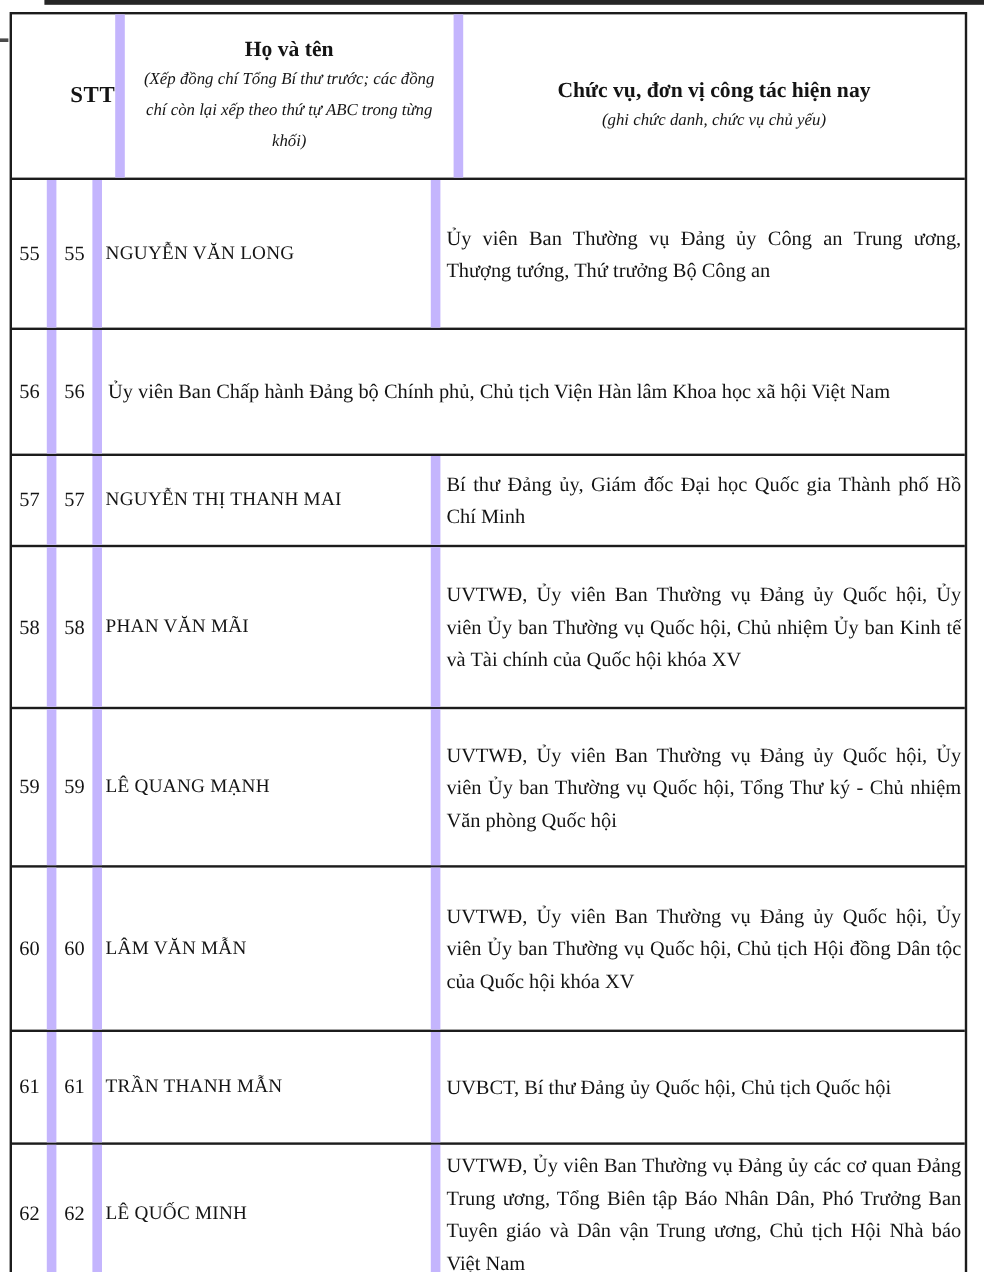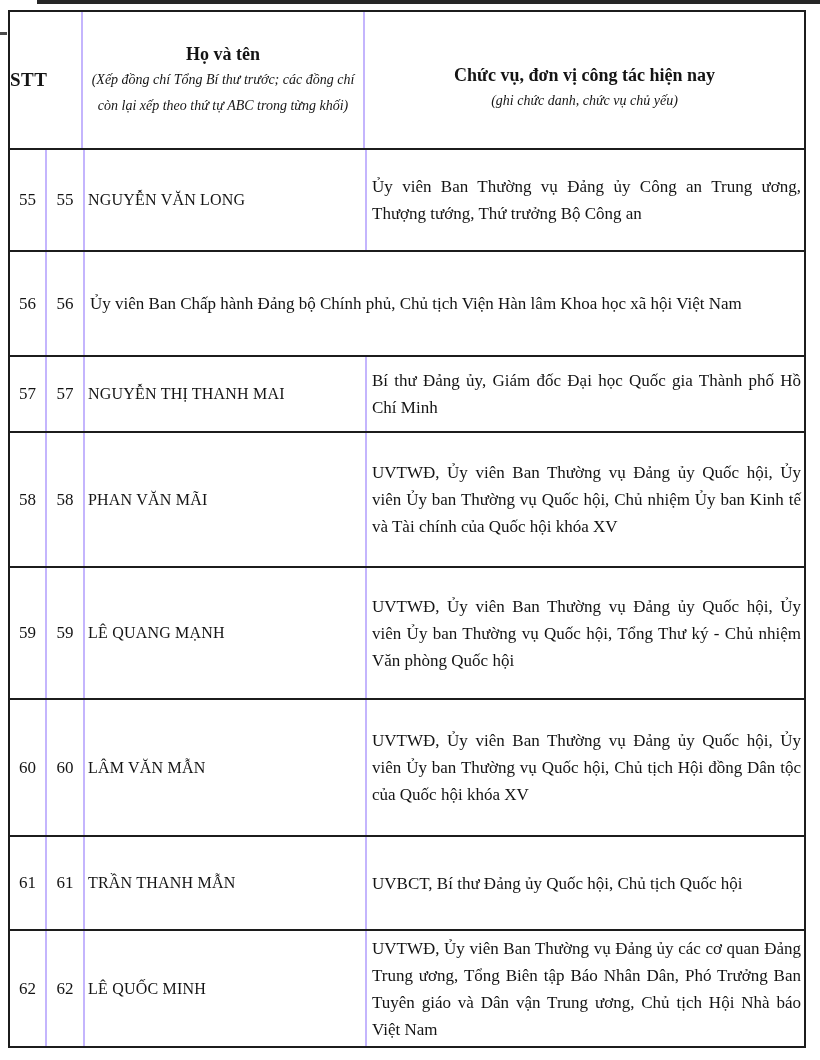--- a/index.html
+++ b/index.html
@@ -39,33 +39,33 @@
     background: #ffffff;
   }
   .row {
     display: flex;
     box-sizing: border-box;
     border-bottom: 2px solid #1c1c1c;
   }
   .table-body .row:last-child { border-bottom: none; }
   .cell {
     box-sizing: border-box;
-    border-right: 2px solid #c4b5fd;
+    border-right: 8px solid #c4b5fd;
     display: flex;
     flex-direction: column;
     justify-content: center;
     overflow: hidden;
   }
   .cell:last-child { border-right: none; }
 
   
   .row.header { height: 138px; }
   .cell.stt-merged {
-    width: 73px;
-    align-items: flex-start;
+    width: 94px;
+    align-items: flex-end;
     font-weight: bold;
     font-size: 19px;
     letter-spacing: 0.5px;
   }
   .cell.h-name {
     width: 282px;
     align-items: center;
     text-align: center;
     padding: 2px 6px;
   }
@@ -99,21 +99,21 @@
   }
   .cell.pos {
     flex: 1;
     align-items: stretch;
     padding: 2px 3px 2px 5px;
     font-size: 17px;
     line-height: 27px;
     text-align: justify;
   }
   
-  .table-body .row:nth-child(1) { height: 102px; justify-content: center; }
+  .table-body .row:nth-child(1) { height: 125px; justify-content: center; }
   .table-body .row:nth-child(2) { height: 105px; }
   .table-body .row:nth-child(3) { height: 76px; }
   .table-body .row:nth-child(4) { height: 135px; }
   .table-body .row:nth-child(5) { height: 132px; }
   .table-body .row:nth-child(6) { height: 137px; }
   .table-body .row:nth-child(7) { height: 94px; }
   .table-body .row:nth-child(8) { height: 115px; }
 </style>
 </head>
 <body>

